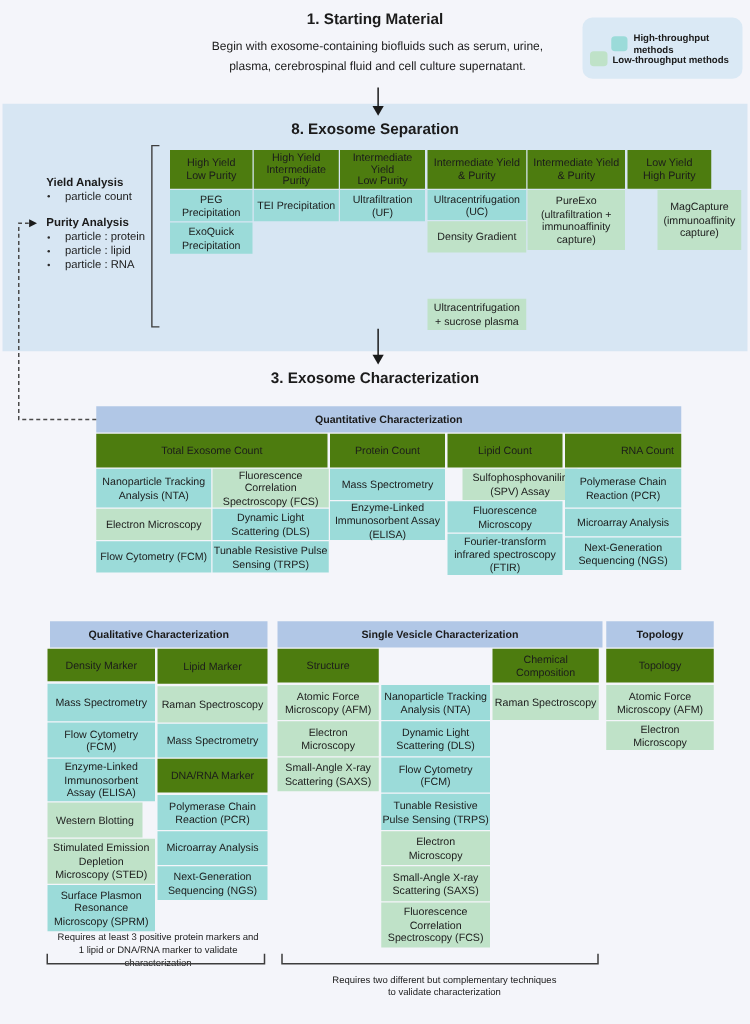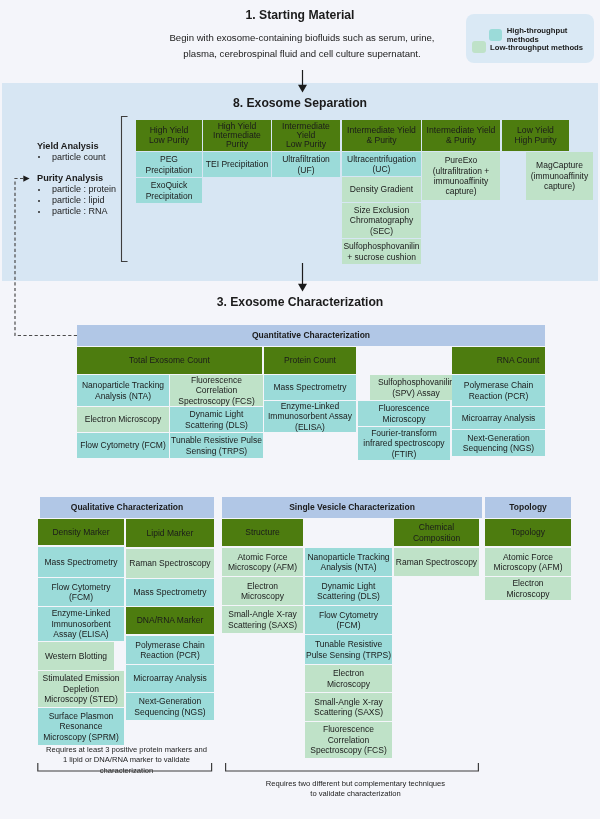--- a/index.html
+++ b/index.html
@@ -72,40 +72,40 @@
 Purity</div>
 <div class="cell ht" style="left:203px;top:152px;width:68px;height:25px;padding:0 1px;">TEI Precipitation</div>
 <div class="cell hs sephdr" style="left:272px;top:120px;width:68px;height:31px;white-space:pre-line;">Intermediate
 Yield
 Low Purity</div>
 <div class="cell ht" style="left:272px;top:152px;width:68px;height:25px;padding:0 1px;">Ultrafiltration (UF)</div>
 <div class="cell hs sephdr" style="left:342px;top:120px;width:79px;height:31px;white-space:pre-line;">Intermediate Yield
 &amp; Purity</div>
 <div class="cell ht" style="left:342px;top:152px;width:79px;height:24px;padding:0 1px;">Ultracentrifugation (UC)</div>
 <div class="cell lt" style="left:342px;top:177px;width:79px;height:25px;padding:0 1px;">Density Gradient</div>
-<div class="cell lt" style="left:342px;top:203px;width:79px;height:35px;padding:0 1px;">Size Exclusion Chromatography (SEC)</div>
-<div class="cell lt" style="left:342px;top:239px;width:79px;height:25px;padding:0 6px;">Sulfophosphovanilin + sucrose cushion</div>
+<div class="cell lt" style="left:342px;top:239px;width:79px;height:25px;padding:0 6px;">Ultracentrifugation + sucrose plasma</div>
 <div class="cell hs sephdr" style="left:422px;top:120px;width:78px;height:31px;white-space:pre-line;">Intermediate Yield
 &amp; Purity</div>
 <div class="cell lt" style="left:422px;top:152px;width:78px;height:48px;padding:0 1px;">PureExo (ultrafiltration + immunoaffinity capture)</div>
 <div class="cell hs sephdr" style="left:502px;top:120px;width:67px;height:31px;white-space:pre-line;">Low Yield
 High Purity</div>
 <div class="cell lt" style="left:502px;top:152px;width:67px;height:48px;padding:0 1px;margin-left:24px;">MagCapture (immunoaffinity capture)</div>
 <div class="ttl" style="left:0;top:294.5px;width:600px;">3. Exosome Characterization</div>
 <div class="cell hb" style="left:77px;top:325px;width:468px;height:21px;">Quantitative Characterization</div>
 <div class="cell hs" style="left:77px;top:347px;width:185px;height:27px;">Total Exosome Count</div>
 <div class="cell ht" style="left:77px;top:375px;width:92px;height:31px;">Nanoparticle Tracking Analysis (NTA)</div>
 <div class="cell lt" style="left:77px;top:407px;width:92px;height:25px;">Electron Microscopy</div>
 <div class="cell ht" style="left:77px;top:433px;width:92px;height:25px;">Flow Cytometry (FCM)</div>
 <div class="cell lt" style="left:170px;top:375px;width:93px;height:31px;">Fluorescence Correlation Spectroscopy (FCS)</div>
 <div class="cell ht" style="left:170px;top:407px;width:93px;height:25px;">Dynamic Light Scattering (DLS)</div>
 <div class="cell ht" style="left:170px;top:433px;width:93px;height:25px;">Tunable Resistive Pulse Sensing (TRPS)</div>
 <div class="cell hs" style="left:264px;top:347px;width:92px;height:27px;">Protein Count</div>
 <div class="cell ht" style="left:264px;top:375px;width:92px;height:25px;">Mass Spectrometry</div>
 <div class="cell ht" style="left:264px;top:401px;width:92px;height:31px;">Enzyme-Linked Immunosorbent Assay (ELISA)</div>
+<div class="cell hs" style="left:358px;top:347px;width:92px;height:27px;">Lipid Count</div>
 <div class="cell lt" style="left:358px;top:375px;width:92px;height:25px;margin-left:12px;">Sulfophosphovanilin (SPV) Assay</div>
 <div class="cell ht" style="left:358px;top:401px;width:92px;height:25px;">Fluorescence Microscopy</div>
 <div class="cell ht" style="left:358px;top:427px;width:92px;height:33px;">Fourier-transform infrared spectroscopy (FTIR)</div>
 <div class="cell hs" style="left:452px;top:347px;width:93px;height:27px;padding-left:40px;">RNA Count</div>
 <div class="cell ht" style="left:452px;top:375px;width:93px;height:31px;">Polymerase Chain Reaction (PCR)</div>
 <div class="cell ht" style="left:452px;top:407px;width:93px;height:22px;">Microarray Analysis</div>
 <div class="cell ht" style="left:452px;top:430px;width:93px;height:26px;">Next-Generation Sequencing (NGS)</div>
 <div class="cell hb" style="left:40px;top:497px;width:174px;height:21px;">Qualitative Characterization</div>
 <div class="cell hs" style="left:38px;top:519px;width:86px;height:26px;">Density Marker</div>
 <div class="cell ht" style="left:38px;top:547px;width:86px;height:30px;padding:0 1px;">Mass Spectrometry</div>

